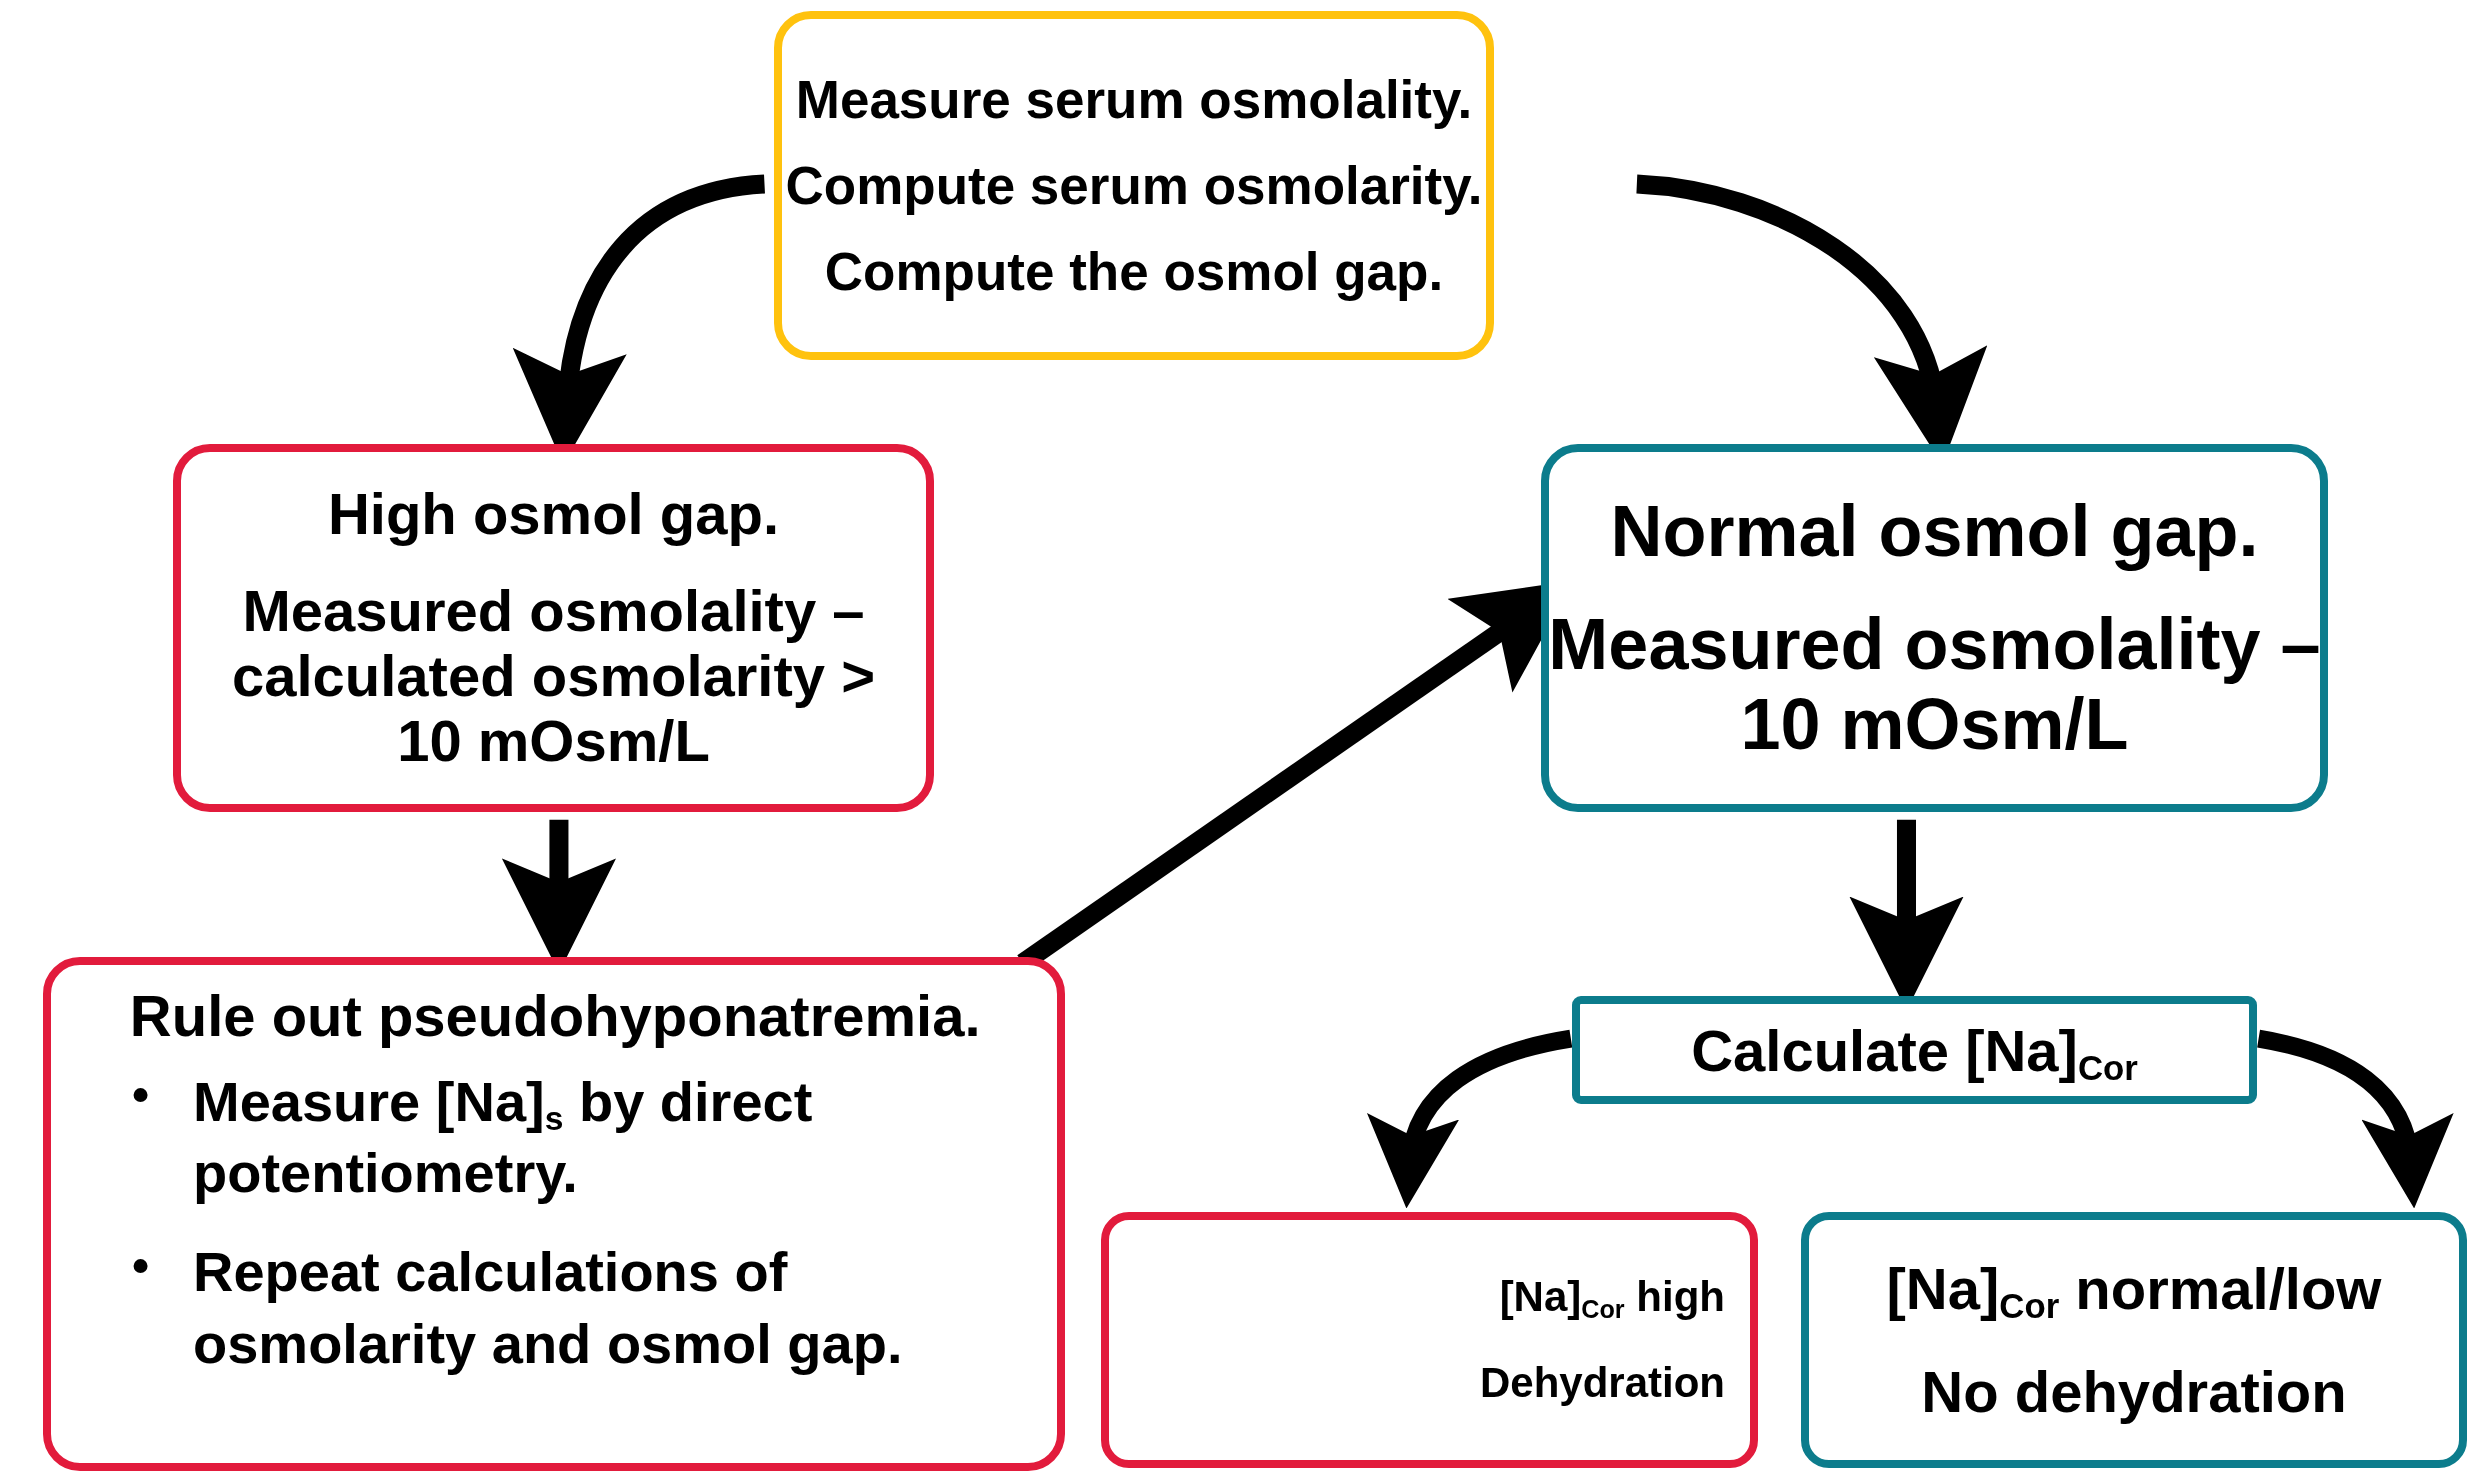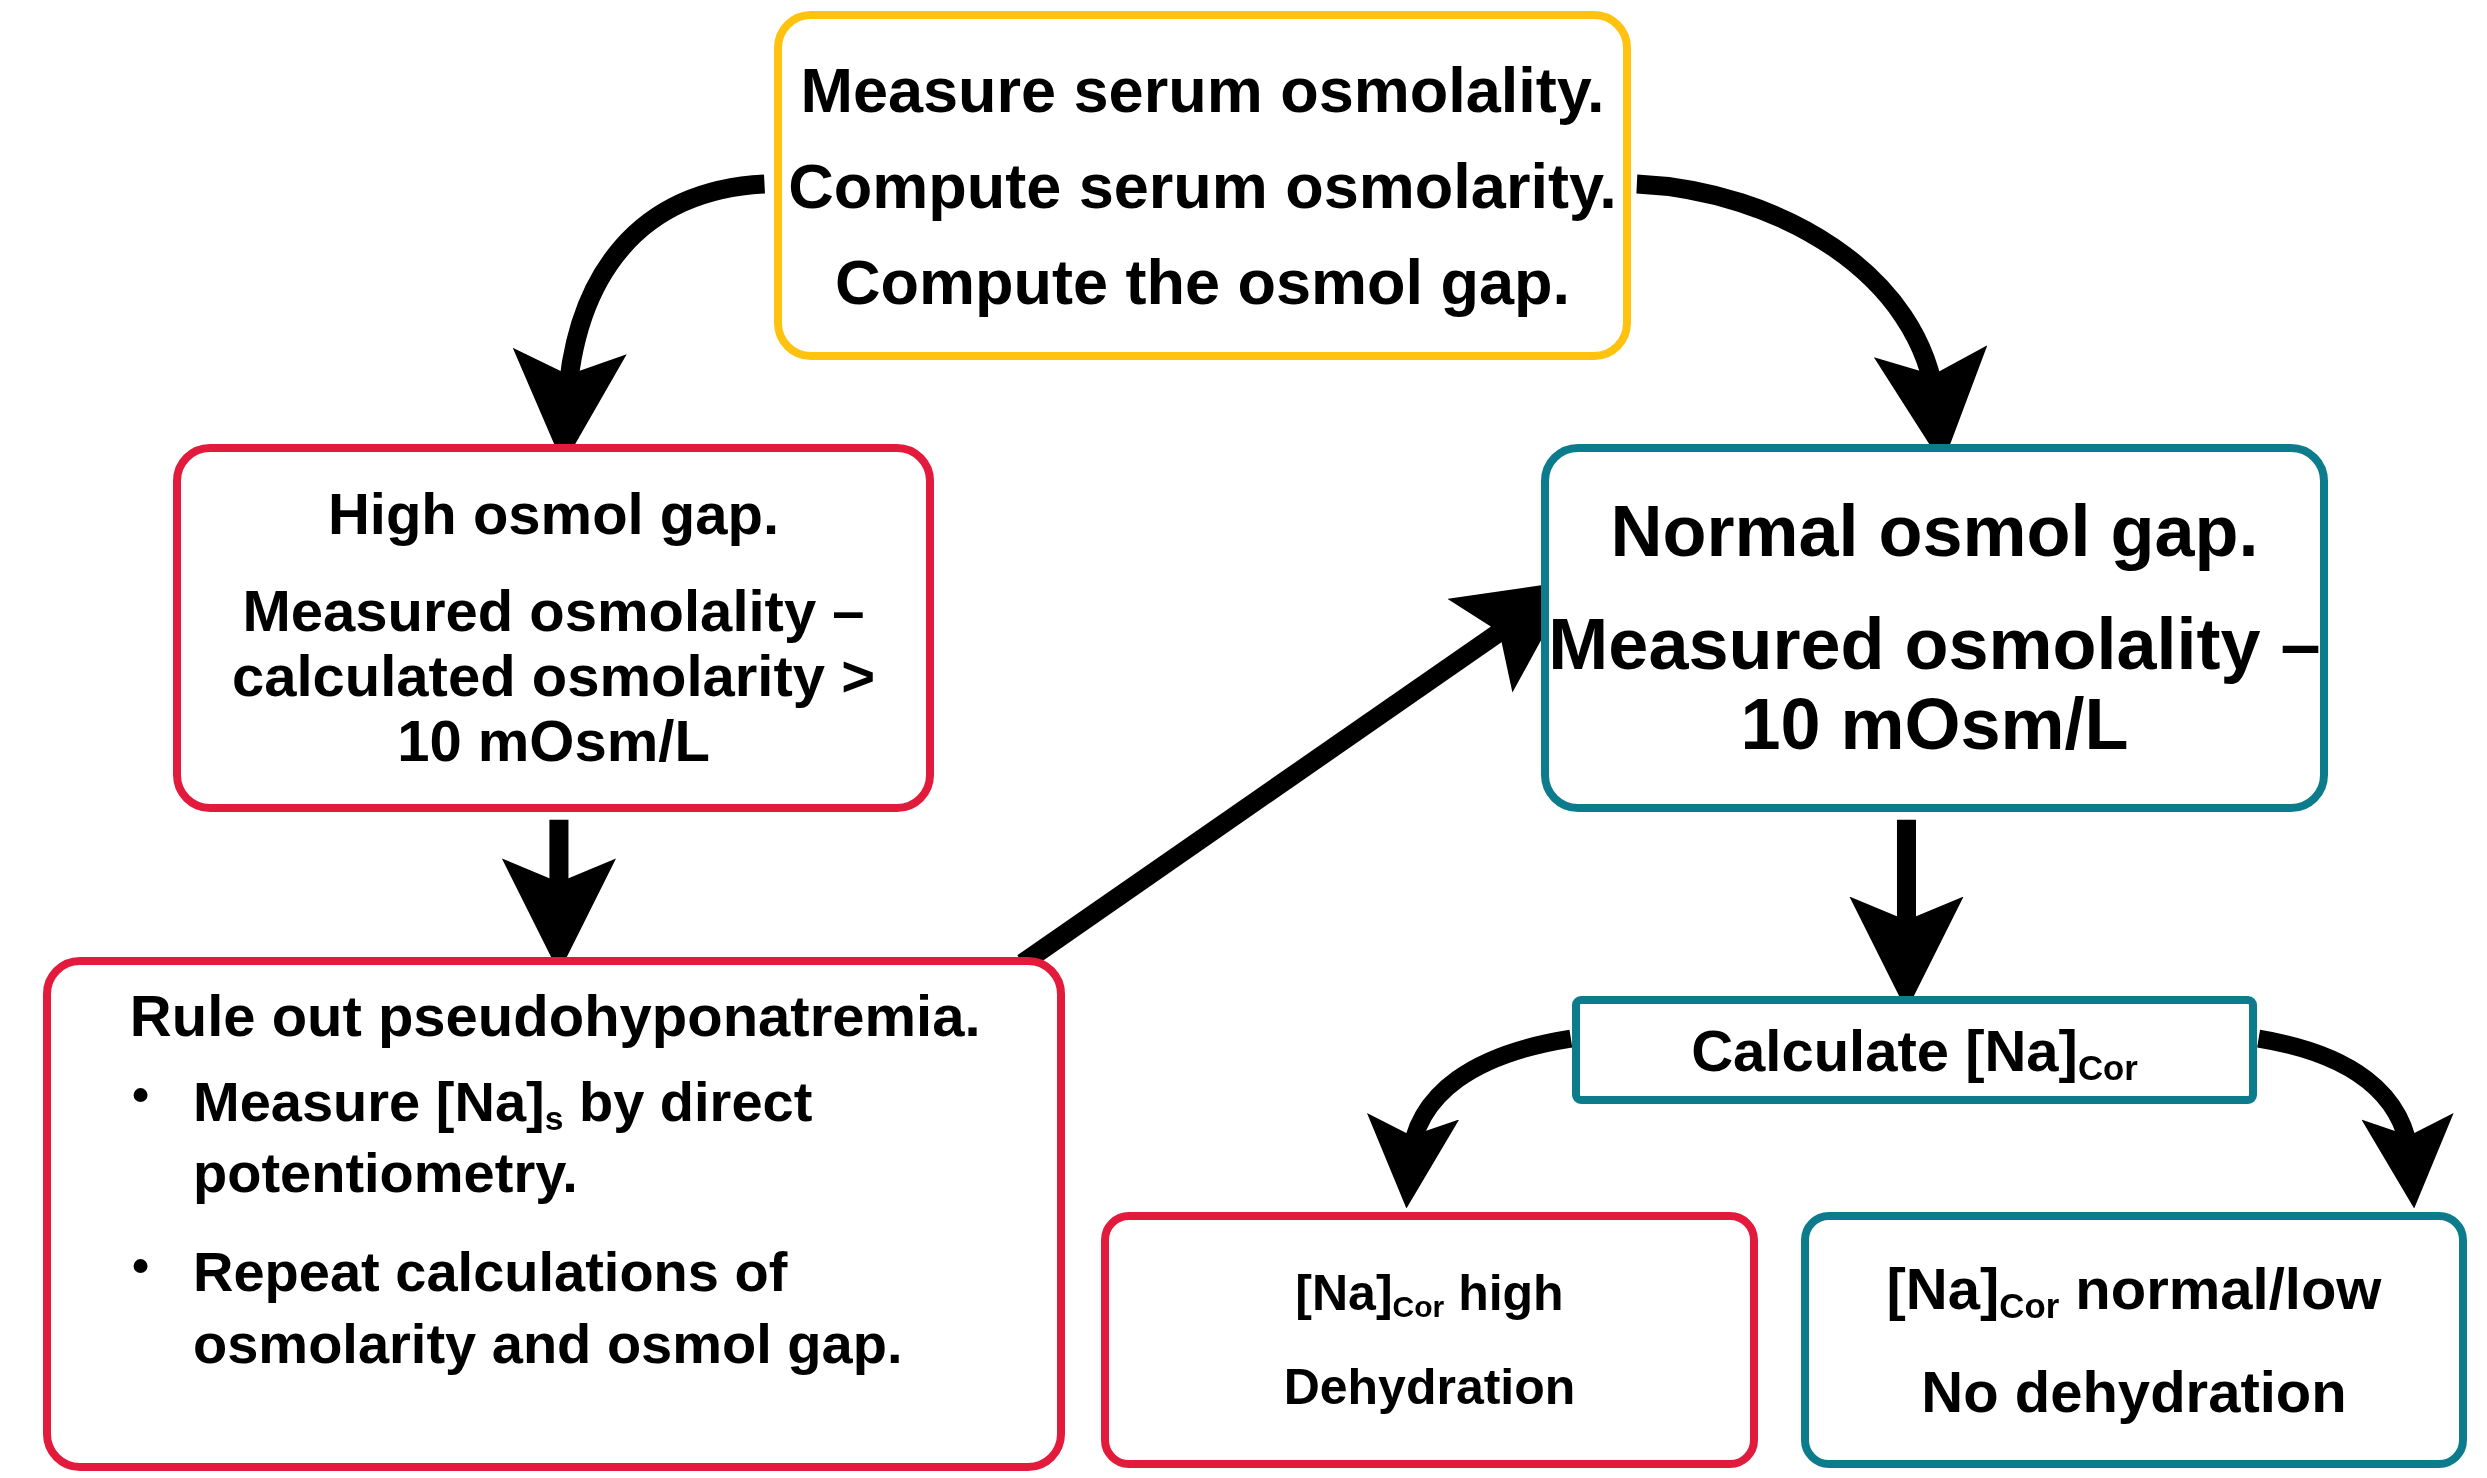--- a/index.html
+++ b/index.html
@@ -39,23 +39,23 @@
     z-index: 2;
   }
   .node.gold   { border-color: #FFC20E; border-width: 8.2px; }
   .node.red    { border-color: #E21B3C; border-width: 8.2px; }
   .node.teal   { border-color: #0C7C8C; border-width: 8.2px; }
 
   .line { display: block; white-space: nowrap; }
 
   
   #node-root {
-    left: 774px; top: 11.4px; width: 857px; height: 349px;
+    left: 774px; top: 11.4px; width: 720px; height: 349px;
     padding: 0 21.6px;
-    font-size: 63px; line-height: 1.05; text-align: center;
+    font-size: 53px; line-height: 1.05; text-align: center;
   }
   #node-root .line { margin: 15px 0; }
 
   
   #node-high {
     left: 173px; top: 444px; width: 761px; height: 368px;
     padding: 0 25px;
     font-size: 58px; line-height: 1.12;
   }
   #node-high .title { margin-bottom: 32px; }
@@ -105,22 +105,23 @@
   #node-calc {
     left: 1572px; top: 996px; width: 685px; height: 108px;
     border-radius: 9px;
     font-size: 58px;
   }
 
   
   #node-high-na {
     left: 1101px; top: 1212px; width: 657px; height: 256px;
     padding: 0 25px;
-    font-size: 50px; line-height: 1.1;
+    font-size: 42px; line-height: 1.1;
     border-radius: 28px;
+    align-items: flex-end;
   }
   #node-high-na .l1 { margin-bottom: 39px; }
   #node-normal-na {
     left: 1801px; top: 1212px; width: 666px; height: 256px;
     padding: 0 19px;
     font-size: 58px; line-height: 1.1;
     border-radius: 28px;
   }
   #node-normal-na .l1 { margin-bottom: 39px; }
 

